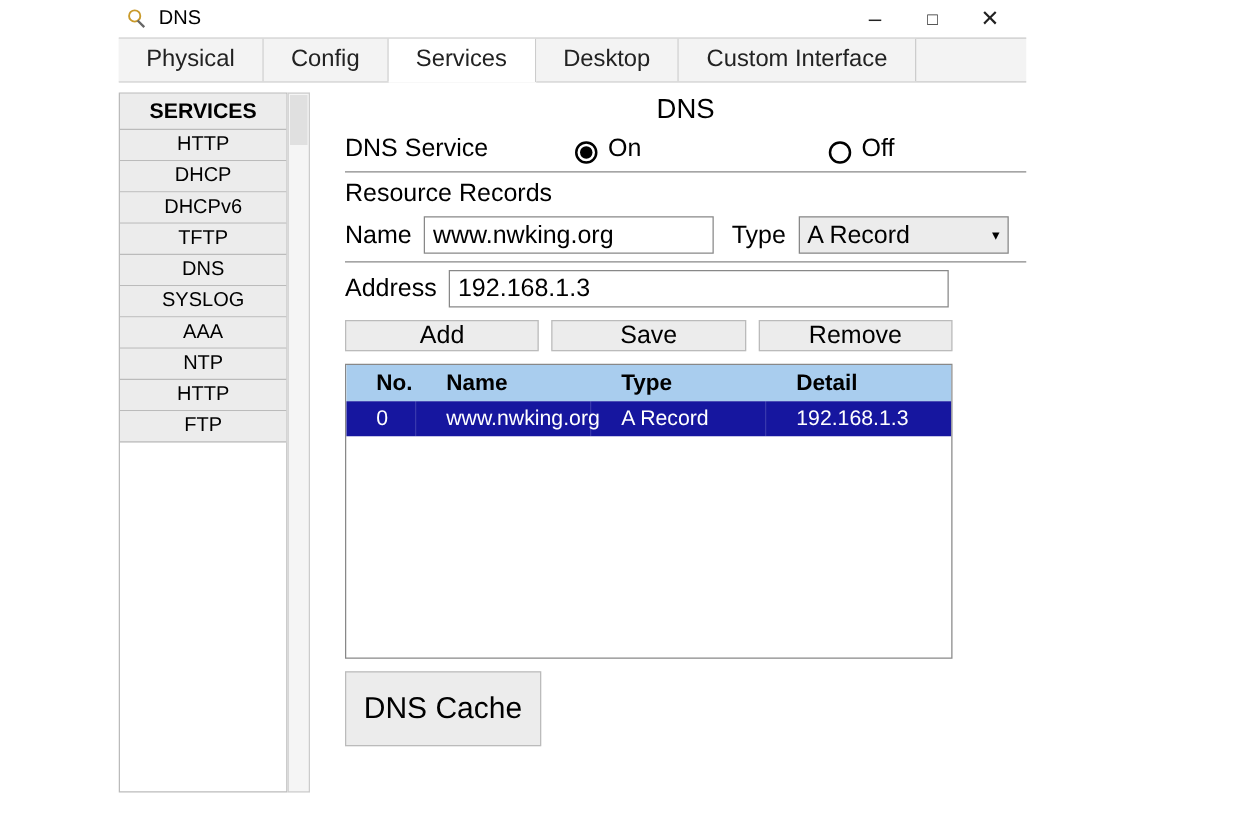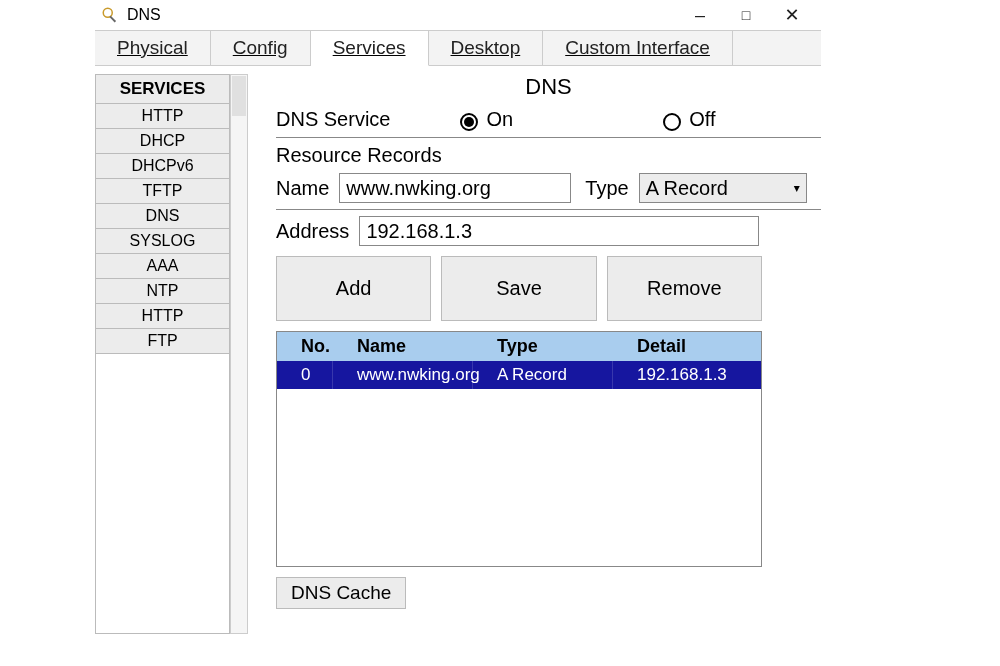--- a/index.html
+++ b/index.html
@@ -19,21 +19,20 @@
     .win-ctrl {
       width: 46px; text-align: center; font-size: 18px; line-height: 30px;
       color: #222; cursor: default;
     }
     .win-ctrl.square { font-size: 14px; }
 
     
     .tabs {
       display: flex; border-top: 1px solid #ccc; border-bottom: 1px solid #ccc;
       background: #f3f3f3;
-      text-decoration: underline;
     }
     .tab {
       padding: 6px 22px; font-size: 19px; border-right: 1px solid #ccc;
       color: #222; background: #f3f3f3;
     }
     .tab.active { background: #fff; font-weight: normal; border-bottom: 1px solid #fff; margin-bottom: -1px; }
 
     
     .body {
       display: flex; align-items: stretch; padding: 8px 0 0 0; height: 580px;
@@ -90,21 +89,21 @@
 
     .select {
       border: 1px solid #888; background: #ececec; font-size: 20px; padding: 2px 6px;
       height: 30px; display: inline-flex; align-items: center; width: 168px;
       justify-content: space-between;
     }
     .select .caret { font-size: 12px; margin-left: 8px; }
 
     .btn {
       background: #ececec; border: 1px solid #bbb; font-size: 20px;
-      padding: 20px 0; text-align: center; flex: 1; margin-right: 10px;
+      padding: 0 0; text-align: center; flex: 1; margin-right: 10px;
     }
     .btn:last-child { margin-right: 0; }
     .btns { display: flex; margin-top: 10px; width: 486px; }
 
     
     .tbl { margin-top: 10px; width: 486px; border: 1px solid #888; height: 236px; overflow: hidden; }
     .tbl-head {
       display: flex; background: #a9cdee; font-size: 18px; font-weight: bold;
     }
     .tbl-head > div, .tbl-row > div { padding: 4px 24px; }
@@ -114,21 +113,21 @@
     .col-detail { flex: 1; }
     .tbl-row {
       display: flex; background: #16169f; color: #fff; font-size: 17px;
     }
     .tbl-row > div { border-right: 1px solid rgba(255,255,255,.15); }
     .tbl-row > div:last-child { border-right: none; }
     .tbl-row .col-name { position: relative; }
 
     .cache-btn {
       margin-top: 10px; display: inline-block; background: #ececec;
-      border: 1px solid #bbb; font-size: 19px; padding: 4px 14px;
+      border: 1px solid #bbb; font-size: 24px; padding: 15px 14px;
     }
   </style>
 </head>
 <body>
 
 <div class="app">
 
   <div class="titlebar">
     <span class="app-icon">
       <svg viewBox="0 0 24 24" width="18" height="18">

